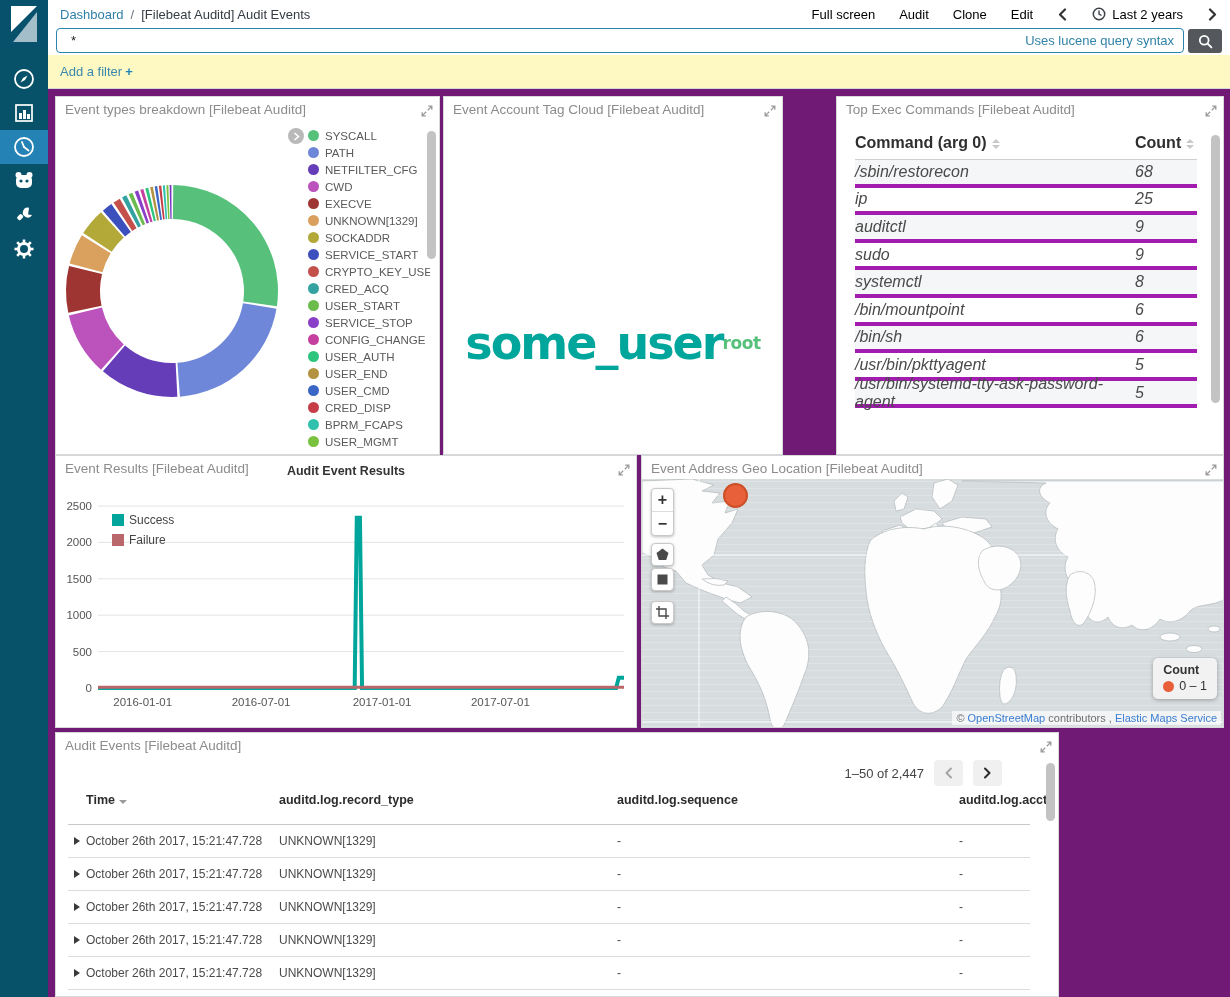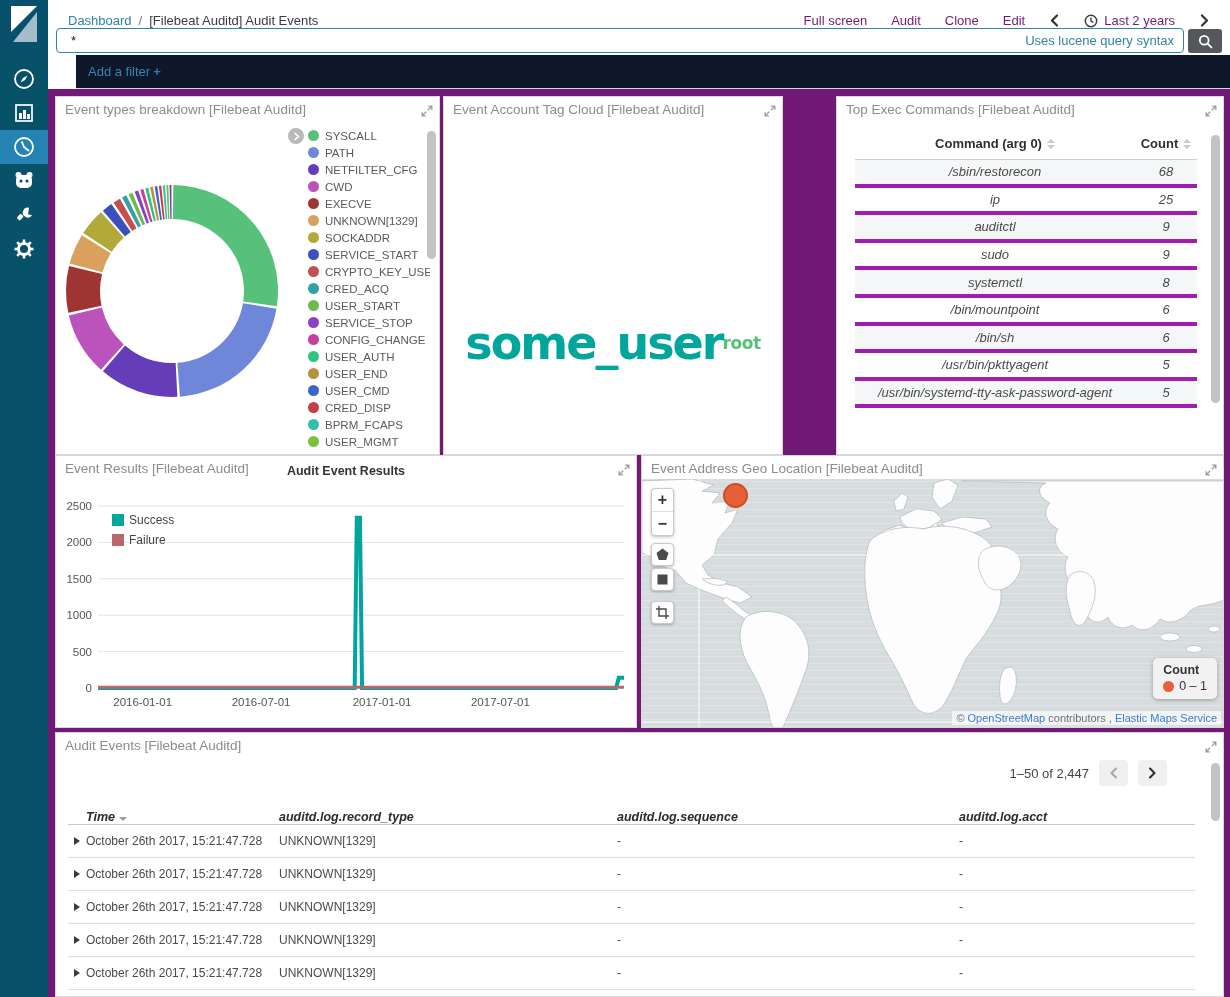--- a/index.html
+++ b/index.html
@@ -9,41 +9,41 @@
 
   
   .sidebar { position:absolute; left:0; top:0; width:48px; height:100%; background:#075268; z-index:30; }
   .logo { width:48px; height:48px; display:flex; align-items:center; justify-content:center; background:#07516d; cursor:pointer; }
   .nav-item { width:48px; height:34px; display:flex; align-items:center; justify-content:center; cursor:pointer; }
   .nav-item.active { background:#2482b4; }
   .nav-item svg { display:block; }
 
   
   .topbar { position:absolute; left:48px; top:0; right:0; height:28px; background:#fff;
-    display:flex; align-items:flex-end; padding:0 20px; font-size:13px; color:#3b4752; }
+    display:flex; align-items:center; padding:0 12px; font-size:13px; color:#3b4752; }
   .crumb-link { color:#2f7fa8; cursor:pointer; }
   .crumb-sep { margin:0 7px; color:#6b7681; }
   .crumb-cur { color:#353c44; }
-  .topbar-right { margin-left:auto; display:flex; align-items:center; gap:24px; color:#701a75; }
+  .topbar-right { margin-left:auto; display:flex; align-items:center; gap:24px; color:#000000; }
   .top-action { cursor:pointer; }
   .chev-btn { cursor:pointer; display:flex; align-items:center; }
   .timepick { display:flex; align-items:center; gap:6px; cursor:pointer; }
 
   
   .searchrow { position:absolute; left:48px; top:28px; right:0; height:27px; background:#fff; }
   .search-input { position:absolute; left:8px; top:0px; right:46px; height:25px;
     border:1.5px solid #2d85ad; border-radius:4px; font-size:13px; color:#222;
     padding:0 190px 0 14px; outline:none; font-family:inherit; }
   .lucene-hint { position:absolute; right:56px; top:5px; font-size:13px; color:#3183a8; cursor:pointer; }
   .search-btn { position:absolute; right:8px; top:1px; width:34px; height:24px; background:#54585c;
     border-radius:3px; display:flex; align-items:center; justify-content:center; cursor:pointer; border:none; }
 
   
-  .filterrow { position:absolute; left:48px; top:55px; right:0; height:34px; background:#0f172a;
-    border-bottom:1px solid #d5d9db; display:flex; align-items:center; padding-left:12px; font-size:13px;margin-left:28px; }
+  .filterrow { position:absolute; left:48px; top:55px; right:0; height:34px; background:#fef9c3;
+    border-bottom:1px solid #d5d9db; display:flex; align-items:center; padding-left:12px; font-size:13px; }
   .add-filter { color:#3a87ad; cursor:pointer; }
   .add-filter b { color:#2283b5; font-weight:700; margin-left:3px; }
 
   
   .content { position:absolute; left:48px; top:89px; right:0; bottom:0; background:#701a75; overflow:hidden; }
   .panel { position:absolute; background:#fff; border:1px solid #d6d8da; overflow:hidden; }
   .panel-title { position:absolute; left:9px; top:5px; font-size:13.5px; color:#8c8c8c; white-space:nowrap; }
   .expand-ic { position:absolute; top:6px; right:6px; cursor:pointer; }
 
   
@@ -53,21 +53,21 @@
   .legend-toggle { position:absolute; left:232px; top:31px; width:16px; height:16px; border-radius:50%;
     background:#b9b9b9; display:flex; align-items:center; justify-content:center; cursor:pointer; }
   .vscroll { position:absolute; width:9px; border-radius:5px; background:#c3c3c3; }
 
   
   .tagcloud { position:absolute; inset:26px 0 0 0; display:flex; flex-direction:row;
     align-items:center; justify-content:center; padding-top:110px; }
   .tag { font-weight:700; line-height:1.05; cursor:pointer; font-family:"DejaVu Sans",sans-serif; }
 
   
-  .dtable { position:absolute; left:18px; right:26px; top:30px; font-size:13px; color:#4a4a4a;text-align:center; }
+  .dtable { position:absolute; left:18px; right:26px; top:30px; font-size:16px; color:#4a4a4a; }
   .dtable .hrow { display:flex; font-weight:700; color:#2f2f2f; height:33px; align-items:center; border-bottom:1px solid #cfcfcf; }
   .dtable .drow { display:flex; height:27.6px; align-items:center; border-bottom:4px solid #a21caf;font-style:italic; }
   .dtable .drow:nth-child(odd) { background:#f5f6f7; }
   .col-cmd { flex:1; }
   .col-cnt { width:62px; }
   .sort-carets { display:inline-flex; flex-direction:column; margin-left:5px; vertical-align:middle; gap:2px; }
   .caret-up { width:0; height:0; border-left:4px solid transparent; border-right:4px solid transparent; border-bottom:4px solid #c9c9c9; }
   .caret-dn { width:0; height:0; border-left:4px solid transparent; border-right:4px solid transparent; border-top:4px solid #c9c9c9; }
 
   
@@ -94,21 +94,21 @@
   .map-legend .ldot { width:11px; height:11px; border-radius:50%; }
   .attribution { position:absolute; right:2px; bottom:2px; font-size:11px; color:#6f6f6f;
     background:rgba(255,255,255,.65); padding:1px 4px; }
   .attribution a { color:#3a7dd1; text-decoration:none; cursor:pointer;margin-top:19px; }
 
   
   .pagi { position:absolute; right:56px; top:27px; display:flex; align-items:center; gap:10px; font-size:13px; color:#444; }
   .pagi-btn { width:29px; height:26px; background:#f0f0f0; border-radius:4px; border:none;
     display:flex; align-items:center; justify-content:center; cursor:pointer; }
   .audit { position:absolute; left:12px; right:28px; top:60px; font-size:12px; color:#4a4a4a; }
-  .audit .hrow { display:flex; font-weight:700; color:#2c2c2c; height:32px; align-items:flex-end; border-bottom:1px solid #c9c9c9; font-size:12.5px;font-style:italic; }
+  .audit .hrow { display:flex; font-weight:700; color:#2c2c2c; height:32px; align-items:flex-start; border-bottom:1px solid #c9c9c9; font-size:12.5px; }
   .audit .drow { display:flex; height:33px; align-items:center; border-bottom:1px solid #dcdcdc; cursor:pointer; }
   .a-caret { width:18px; flex:0 0 18px; display:flex; justify-content:center; }
   .tri-right { width:0; height:0; border-top:4px solid transparent; border-bottom:4px solid transparent; border-left:6px solid #3a3a3a; }
   .tri-dn-sm { width:0; height:0; border-left:4px solid transparent; border-right:4px solid transparent; border-top:4px solid #9a9a9a; display:inline-block; margin-left:4px; }
   .col-time { width:193px; flex:0 0 193px; }
   .col-rt { width:338px; flex:0 0 338px; }
   .col-seq { width:342px; flex:0 0 342px; }
   .col-acct { flex:1; }
 </style>
 </head>
@@ -525,21 +525,21 @@
           <div class="lt">Count</div>
           <div class="lr">
               <span class="ldot" id="legend-dot" style="background: rgb(232, 96, 58);"></span>
               <span>0 – 1</span>
             </div>
         </div>
         <div class="attribution"><span>© </span><a>OpenStreetMap</a><span> contributors , </span><a>Elastic Maps Service</a></div>
       </div>
     </div>
 
-    <div class="panel" id="p-audit" style="left:7px; top:643px; width:1169px; height:265px;">
+    <div class="panel" id="p-audit" style="left:7px; top:643px; width:1004px; height:265px;">
       <div class="panel-title">Audit Events [Filebeat Auditd]</div>
       <span class="expand-ic">
         <svg width="12" height="12" viewBox="0 0 12 12">
             <g stroke="#9a9a9a" stroke-width="1.3" fill="none">
               <path d="M7.2 1.2h3.6v3.6M10.6 1.4 6.8 5.2M4.8 10.8H1.2V7.2M1.4 10.6 5.2 6.8"></path>
             </g>
           </svg>
       </span>
       <div class="pagi">
         <span>1–50 of 2,447</span>

